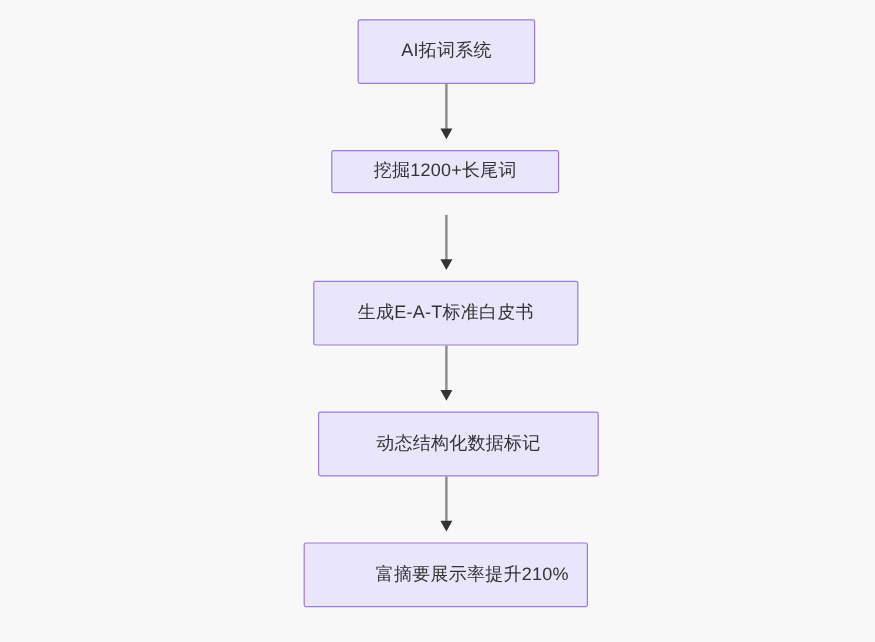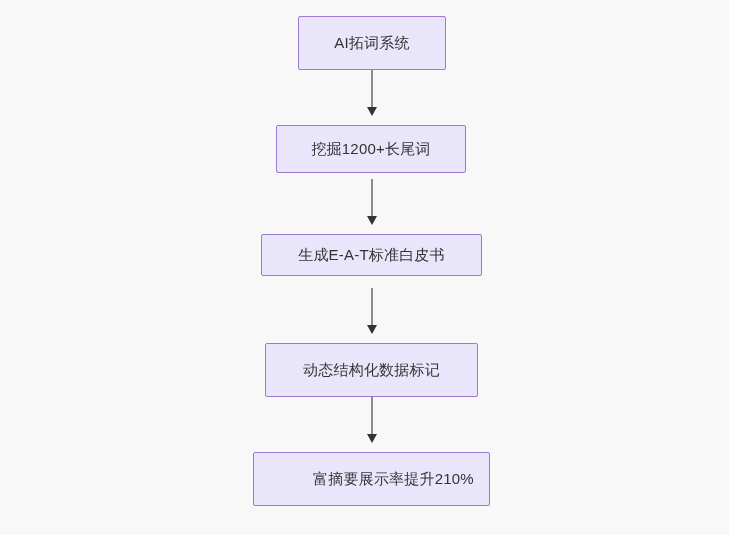--- a/index.html
+++ b/index.html
@@ -66,39 +66,39 @@
 
   <div class="node" style="left: 298px; top: 16px; width: 148px; height: 54px; background: rgb(233, 230, 251); border-color: rgb(156, 122, 212); color: rgb(51, 51, 51);">
     <span class="node-label">AI拓词系统</span>
   </div>
 
   <div class="edge" style="left: 371px; top: 70px; height: 46px;">
     <div class="edge-line" style="height: 38px; background: rgb(140, 140, 140);"></div>
     <div class="edge-head" style="top: 37px; border-top-color: rgb(51, 51, 51);"></div>
   </div>
 
-  <div class="node" style="left: 276px; top: 125px; width: 190px; height: 48px; background: rgb(233, 230, 251); border-color: rgb(156, 122, 212); color: rgb(51, 51, 51);">
+  <div class="node" style="left: 276px; top: 125px; width: 190px; height: 36px; background: rgb(233, 230, 251); border-color: rgb(156, 122, 212); color: rgb(51, 51, 51);">
     <span class="node-label">挖掘1200+长尾词</span>
   </div>
 
   <div class="edge" style="left: 371px; top: 179px; height: 46px;">
     <div class="edge-line" style="height: 38px; background: rgb(140, 140, 140);"></div>
     <div class="edge-head" style="top: 37px; border-top-color: rgb(51, 51, 51);"></div>
   </div>
 
-  <div class="node" style="left: 261px; top: 234px; width: 221px; height: 42px; background: rgb(233, 230, 251); border-color: rgb(156, 122, 212); color: rgb(51, 51, 51);">
+  <div class="node" style="left: 261px; top: 234px; width: 221px; height: 54px; background: rgb(233, 230, 251); border-color: rgb(156, 122, 212); color: rgb(51, 51, 51);">
     <span class="node-label">生成E-A-T标准白皮书</span>
   </div>
 
   <div class="edge" style="left: 371px; top: 288px; height: 46px;">
     <div class="edge-line" style="height: 38px; background: rgb(140, 140, 140);"></div>
     <div class="edge-head" style="top: 37px; border-top-color: rgb(51, 51, 51);"></div>
   </div>
 
-  <div class="node" style="left: 265px; top: 343px; width: 213px; height: 54px; background: rgb(233, 230, 251); border-color: rgb(156, 122, 212); color: rgb(51, 51, 51);">
+  <div class="node" style="left: 265px; top: 343px; width: 234px; height: 54px; background: rgb(233, 230, 251); border-color: rgb(156, 122, 212); color: rgb(51, 51, 51);">
     <span class="node-label">动态结构化数据标记</span>
   </div>
 
   <div class="edge" style="left: 371px; top: 397px; height: 46px;">
     <div class="edge-line" style="height: 38px; background: rgb(140, 140, 140);"></div>
     <div class="edge-head" style="top: 37px; border-top-color: rgb(51, 51, 51);"></div>
   </div>
 
   <div class="node" style="left: 253px; top: 452px; width: 237px; height: 54px; background: rgb(233, 230, 251); border-color: rgb(156, 122, 212); color: rgb(51, 51, 51); padding-left: 44px;">
     <span class="node-label">富摘要展示率提升210%</span>

